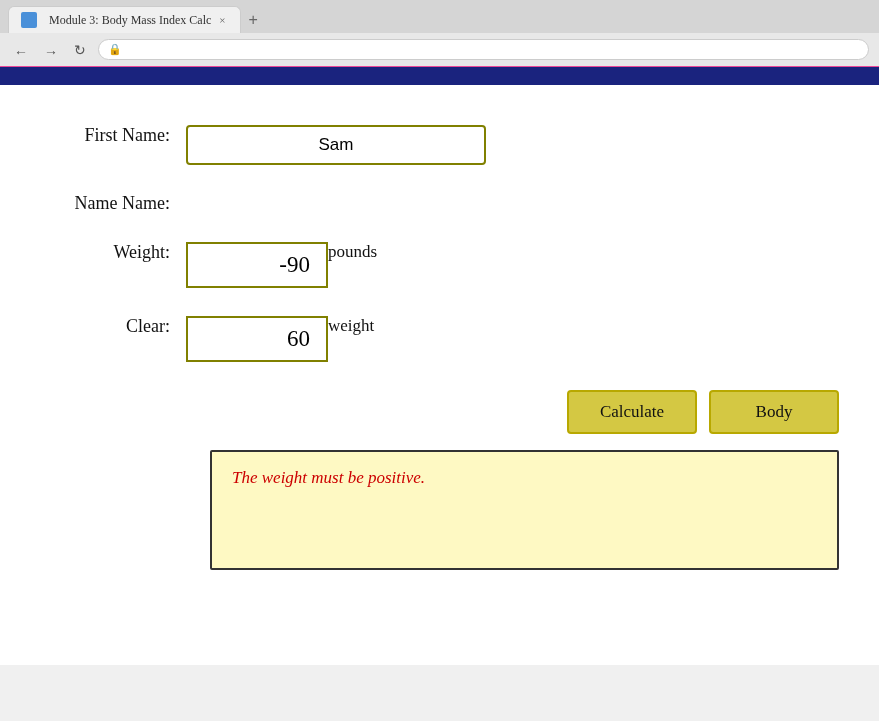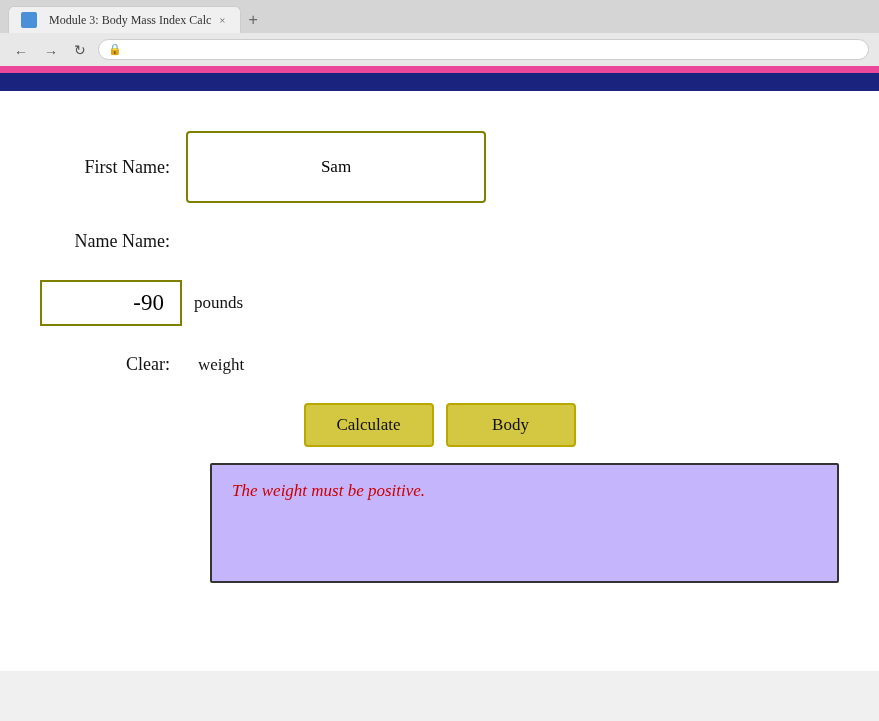--- a/index.html
+++ b/index.html
@@ -11,21 +11,21 @@
 
     body {
       font-family: Georgia, 'Times New Roman', serif;
       background: #f0f0f0;
       font-size: 16px;
     }
 
     
     .browser-chrome {
       background: #b91c1c;
-      border-bottom: 7px solid #ec4899;
+      border-bottom: 1px solid #ec4899;
     }
 
     .tab-bar {
       display: flex;
       align-items: center;
       padding: 6px 8px 0 8px;
       background: #d5d5d5;
     }
 
     .browser-favicon {
@@ -121,63 +121,61 @@
       min-height: 580px;
       padding: 30px 40px 40px 40px;
     }
 
     .form-section {
       margin-top: 10px;
     }
 
     .form-row {
       display: flex;
-      align-items: center;
       margin-bottom: 28px;
     }
 
     .form-label {
       font-size: 18px;
       color: #111;
       width: 130px;
       text-align: right;
       margin-right: 16px;
     }
 
     .form-input-text {
       border: 2px solid #808000;
       border-radius: 4px;
-      padding: 24px 16px;
-      font-size: 17px;
-      font-family: Liberation Serif, serif;
+      padding: 8px 16px;
+      font-size: 17px;
+      font-family: Liberation Sans, sans-serif;
       text-align: center;
       outline: none;
       width: 300px;
     }
 
     .form-input-small {
       border: 2px solid #808000;
       border-radius: 0;
       padding: 8px 16px;
       font-size: 23px;
       font-family: Georgia, serif;
       text-align: right;
       outline: none;
       width: 142px;
     }
 
     .unit-label {
       font-size: 17px;
       color: #111;
-      margin-left: 12px;
     }
 
     .buttons-row {
       display: flex;
-      justify-content: center;
+      justify-content: flex-end;
       gap: 12px;
       margin-bottom: 16px;
       margin-right: 0px;
     }
 
     .btn-action {
       background: #d4c843;
       border: 2px solid #b8a800;
       border-radius: 4px;
       padding: 10px 30px;
@@ -187,21 +185,21 @@
       cursor: pointer;
       min-width: 130px;
     }
 
     .result-box {
       margin-left: 170px;
       border: 2px solid #333;
       border-radius: 2px;
       padding: 16px 20px;
       min-height: 120px;
-      background: #c4b5fd;
+      background: #fef9c3;
     }
 
     .error-text {
       color: #cc0000;
       font-size: 17px;
       font-style: italic;
     }
   </style>
 </head>
 <body>
@@ -233,26 +231,28 @@
     <div class="form-row">
       <label class="form-label">First Name:</label>
       <input class="form-input-text" type="text" value="Sam" style="">
     </div>
 
     <div class="form-row">
       <label class="form-label">Name Name:</label>
     </div>
 
     <div class="form-row">
+      <label class="form-label">Weight:</label>
       <input class="form-input-small" type="text" value="-90" style="">
       <span class="unit-label">pounds</span>
     </div>
 
     <div class="form-row">
       <label class="form-label">Clear:</label>
+      <input class="form-input-small" type="text" value="60" style="">
       <span class="unit-label">weight</span>
     </div>
 
     <div class="buttons-row">
       <button class="btn-action">Calculate</button>
       <button class="btn-action">Body</button>
     </div>
 
     <div class="result-box">
       <span class="error-text">The weight must be positive.</span>

